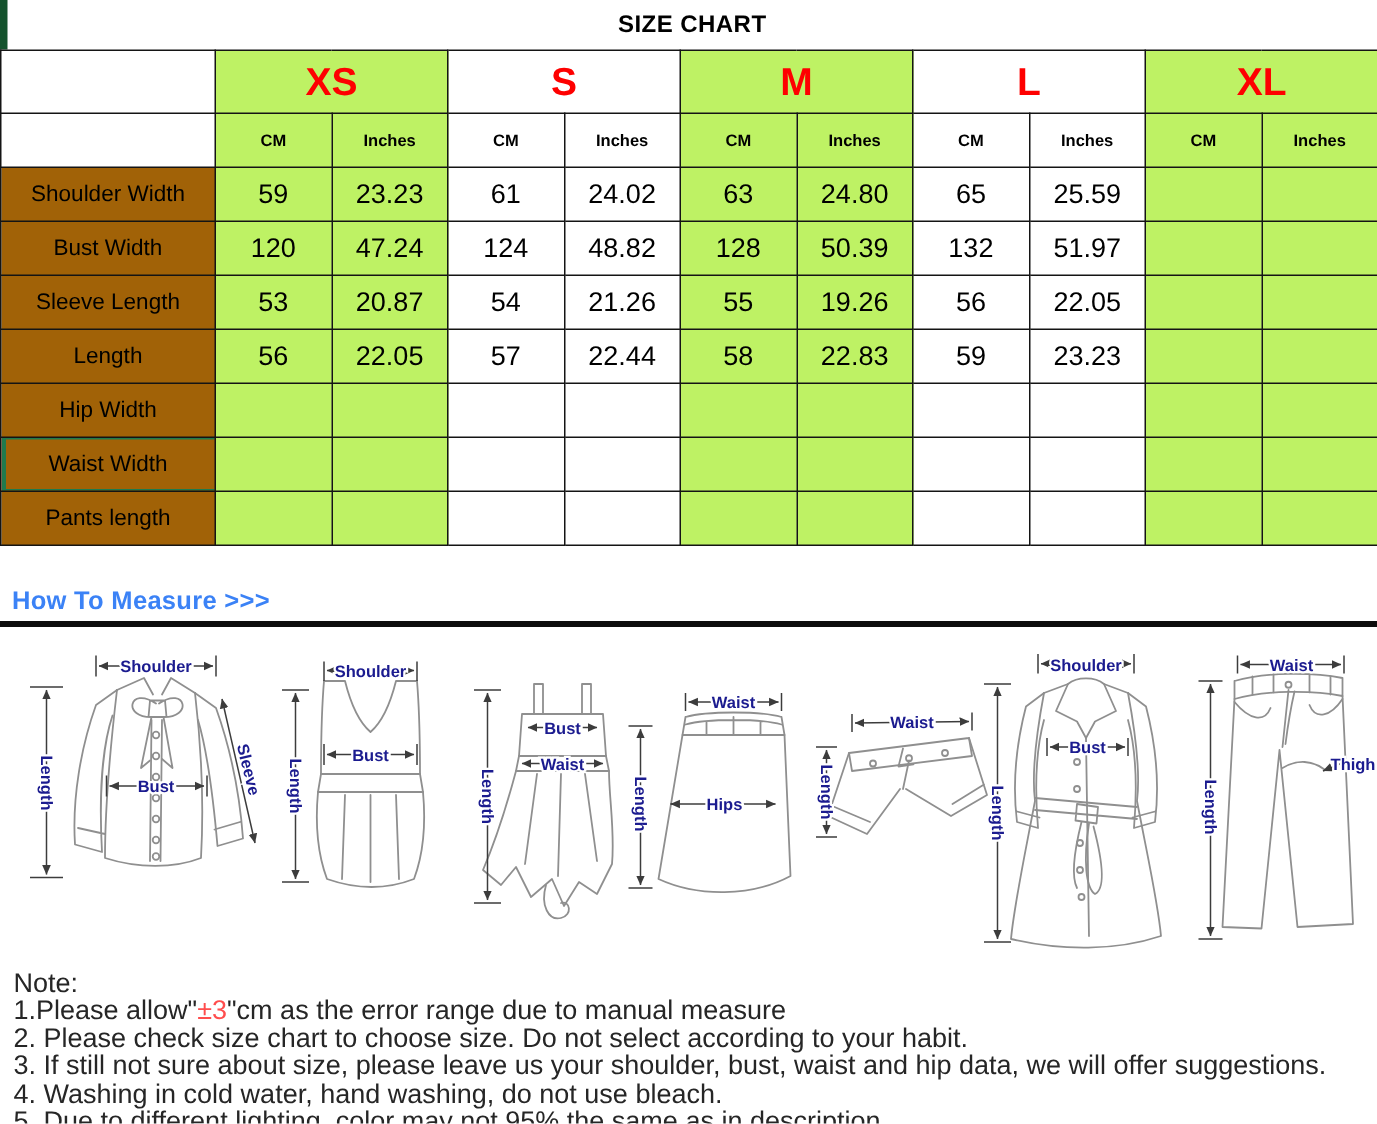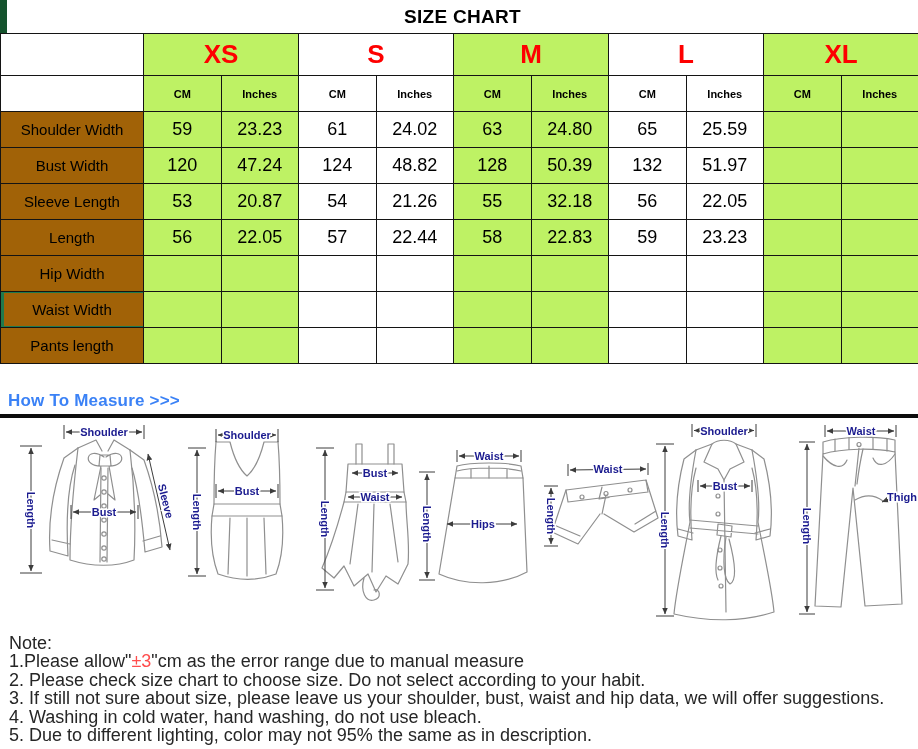--- a/index.html
+++ b/index.html
@@ -2,38 +2,38 @@
 <html><head>
 <meta charset="utf-8">
 <style>
   html,body{margin:0;padding:0;}
   body{
     width:918px;height:749px;background:#ffffff;overflow:hidden;
     font-family:"Liberation Sans",sans-serif;color:#000;
   }
   .title{
     height:33px;display:flex;align-items:center;justify-content:center;
-    font-size:19px;font-weight:bold;letter-spacing:.3px;
-    border-left:7px solid #14532d;
+    font-size:16px;font-weight:bold;letter-spacing:.3px;
+    border-left:5px solid #14532d;
   }
   table.size{border-collapse:collapse;width:918px;table-layout:fixed;}
   table.size th,table.size td{
     border:1px solid #141414;text-align:center;vertical-align:middle;padding:0;
   }
   tr.sizes th{height:41px;font-size:26px;font-weight:bold;color:#fe0000;}
   tr.units th{height:35px;font-size:11px;font-weight:bold;}
   tbody th.rowlbl{height:35px;font-size:15px;font-weight:normal;background:#a16207;}
   tbody td{font-size:18px;font-weight:normal;}
   .s{background:#bef264;}
   .sel{box-shadow:inset 3px 0 0 #1f7a4d, inset 0 1px 0 #1f7a4d, inset 0 -1px 0 #1f7a4d;}
   .measure-head{
     margin:27px 0 0 8px;font-size:17px;font-weight:bold;color:#3b82f6;letter-spacing:.2px;
   }
   .rule{height:4px;background:#0d0d0d;margin-top:3px;}
-  .diagrams{position:relative;height:208px;}
+  .diagrams{position:relative;height:208px;margin-top:12px;}
   .diagrams svg{position:absolute;overflow:visible;}
   .g{fill:none;stroke:#8f8f8f;stroke-width:1.2;stroke-linecap:round;stroke-linejoin:round;}
   .m{stroke:#3c3c3c;stroke-width:1;fill:none;}
   .lb{
     font-family:"Liberation Sans",sans-serif;font-size:11px;font-weight:bold;
     fill:#1b1b8f;stroke:#ffffff;stroke-width:3px;paint-order:stroke;text-anchor:middle;
   }
   .notes{margin:8px 0 0 9px;font-size:18px;line-height:18.4px;color:#262626;}
   .red{color:#ff4d4d;}
 </style>
@@ -106,21 +106,21 @@
       <td class="s"></td>
       <td class="s"></td>
     </tr>
     <tr>
       <th class="rowlbl">Sleeve Length</th>
       <td class="s">53</td>
       <td class="s">20.87</td>
       <td>54</td>
       <td>21.26</td>
       <td class="s">55</td>
-      <td class="s">32.18</td>
+      <td class="s">19.26</td>
       <td>56</td>
       <td>22.05</td>
       <td class="s"></td>
       <td class="s"></td>
     </tr>
     <tr>
       <th class="rowlbl">Length</th>
       <td class="s">56</td>
       <td class="s">22.05</td>
       <td>57</td>

